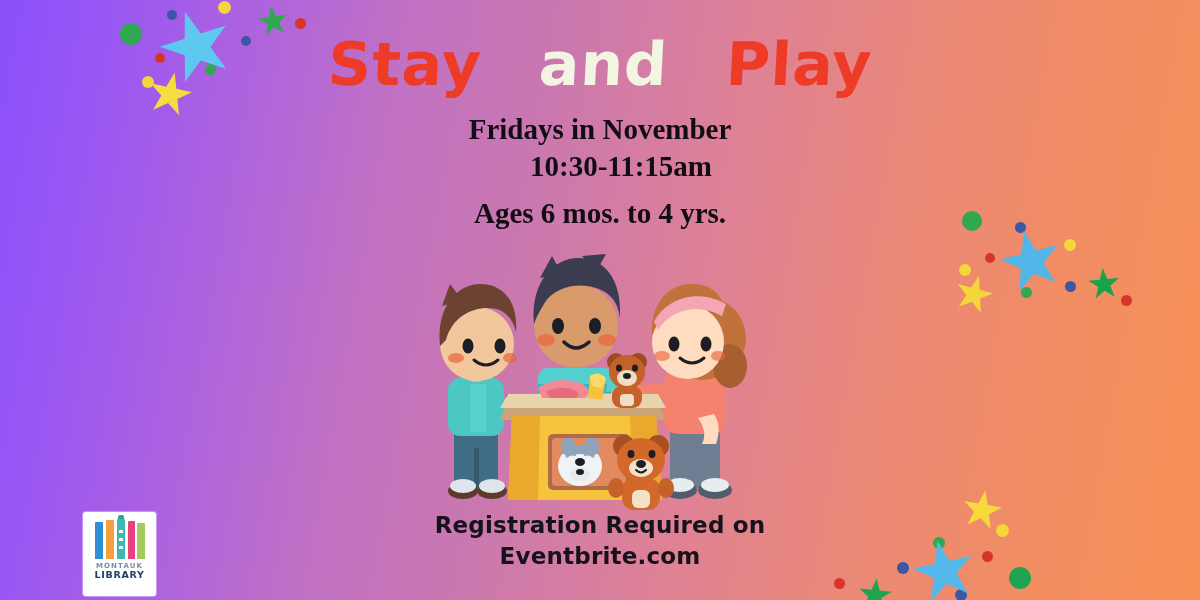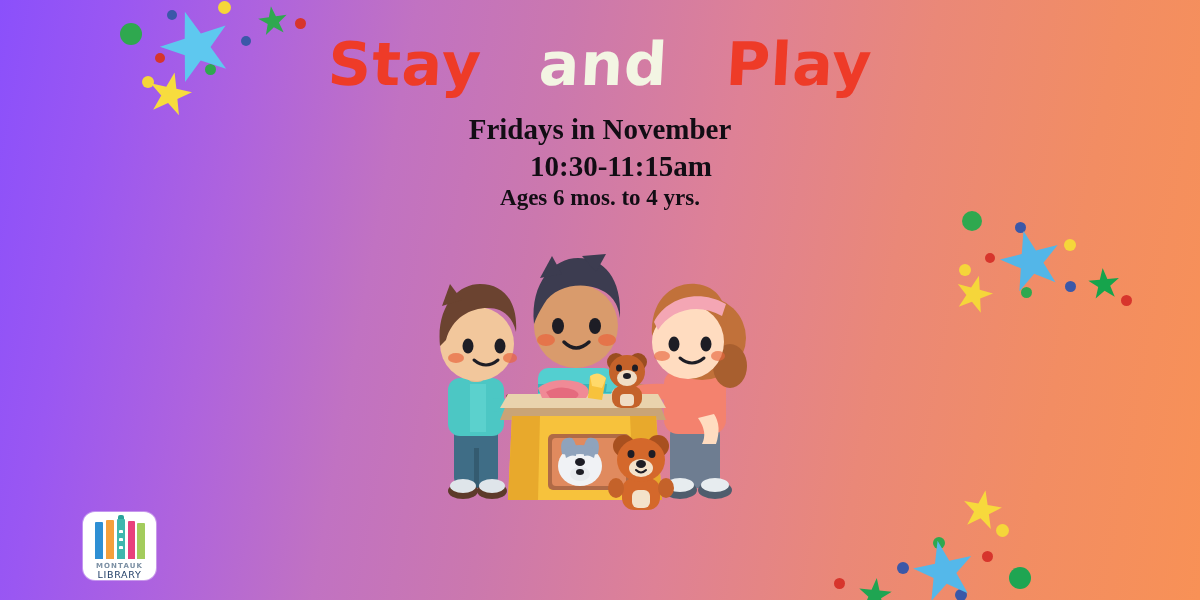--- a/index.html
+++ b/index.html
@@ -65,21 +65,21 @@
     left: 0;
     width: 100%;
     text-align: center;
     font-family: "Liberation Serif", serif;
     font-weight: 700;
     color: #120d14;
   }
   .details .line { line-height: 1.18; white-space: nowrap; }
   .details .l1 { font-size: 29px; }
   .details .l2 { font-size: 29px; margin-top: 3px; padding-left: 42px; }
-  .details .l3 { font-size: 23px; margin-top: 1px; }
+  .details .l3 { font-size: 29px; margin-top: 13px; }
   .details .l4 { font-size: 27px; margin-top: 4px; }
 
   
   .registration {
     position: absolute;
     top: 510px;
     left: 0;
     width: 100%;
     text-align: center;
     font-family: "DejaVu Sans", sans-serif;
@@ -99,23 +99,23 @@
     height: 262px;
   }
   .illustration svg { display: block; width: 100%; height: 100%; }
 
   
   .logo {
     position: absolute;
     left: 83px;
     top: 512px;
     width: 73px;
-    height: 68px;
+    height: 84px;
     background: #ffffff;
-    border-radius: 12px;
+    border-radius: 3px;
     box-shadow: 0 0 0 1px rgba(255,255,255,.35);
     display: flex;
     flex-direction: column;
     align-items: center;
     justify-content: flex-start;
     padding-top: 7px;
     box-sizing: border-box;
   }
   .logo-books {
     position: relative;
@@ -132,21 +132,21 @@
   .logo-montauk {
     font-size: 7px;
     letter-spacing: 1.1px;
     color: #7b8fa3;
     font-weight: 700;
   }
   .logo-library {
     font-size: 9.5px;
     letter-spacing: .7px;
     color: #1f3d66;
-    font-weight: 400;
+    font-weight: 700;
   }
 </style>
 </head>
 <body>
 
 <div id="flyer">
 
   <div id="deco-layer">
       <div class="deco dot" style="left: 120px; top: 23px; width: 22px; height: 22px; background: rgb(47, 168, 79);"></div>
       <div class="deco dot" style="left: 167px; top: 10px; width: 10px; height: 10px; background: rgb(59, 88, 168);"></div>
@@ -348,20 +348,24 @@
         <ellipse cx="211" cy="216" rx="5" ry="4" fill="#1d1d25"></ellipse>
         <path d="M206 222 Q211 227 216 222" stroke="#1d1d25" stroke-width="2" fill="none" stroke-linecap="round"></path>
         <ellipse cx="201" cy="206" rx="3.5" ry="4" fill="#1d1d25"></ellipse>
         <ellipse cx="222" cy="206" rx="3.5" ry="4" fill="#1d1d25"></ellipse>
         <ellipse cx="186" cy="240" rx="8" ry="10" fill="#c4622a"></ellipse>
         <ellipse cx="236" cy="240" rx="8" ry="10" fill="#c4622a"></ellipse>
       </g>
     </svg>
   </div>
 
+  <div class="registration">
+    <div>Registration Required on</div>
+    <div>Eventbrite.com</div>
+  </div>
 
   <div class="logo">
     <div class="logo-books">
       <div class="spine" style="left:1px;  width:8px;  height:37px; background:#2e8fd4;"></div>
       <div class="spine" style="left:12px; width:8px;  height:39px; background:#f5a03c;"></div>
       <div class="spine" style="left:23px; width:8px;  height:40px; background:#3fb7ae;"></div>
       <div class="spine" style="left:34px; width:7px;  height:38px; background:#e8417c;"></div>
       <div class="spine" style="left:43px; width:8px;  height:36px; background:#a3cc5c;"></div>
       <div class="spine" style="left:24px; width:6px;  height:4px;  background:#2aa39b; bottom:40px; border-radius:2px 2px 0 0;"></div>
       <div class="spine" style="left:25px; width:4px; height:3px; background:#ffffff; bottom:26px;"></div>

